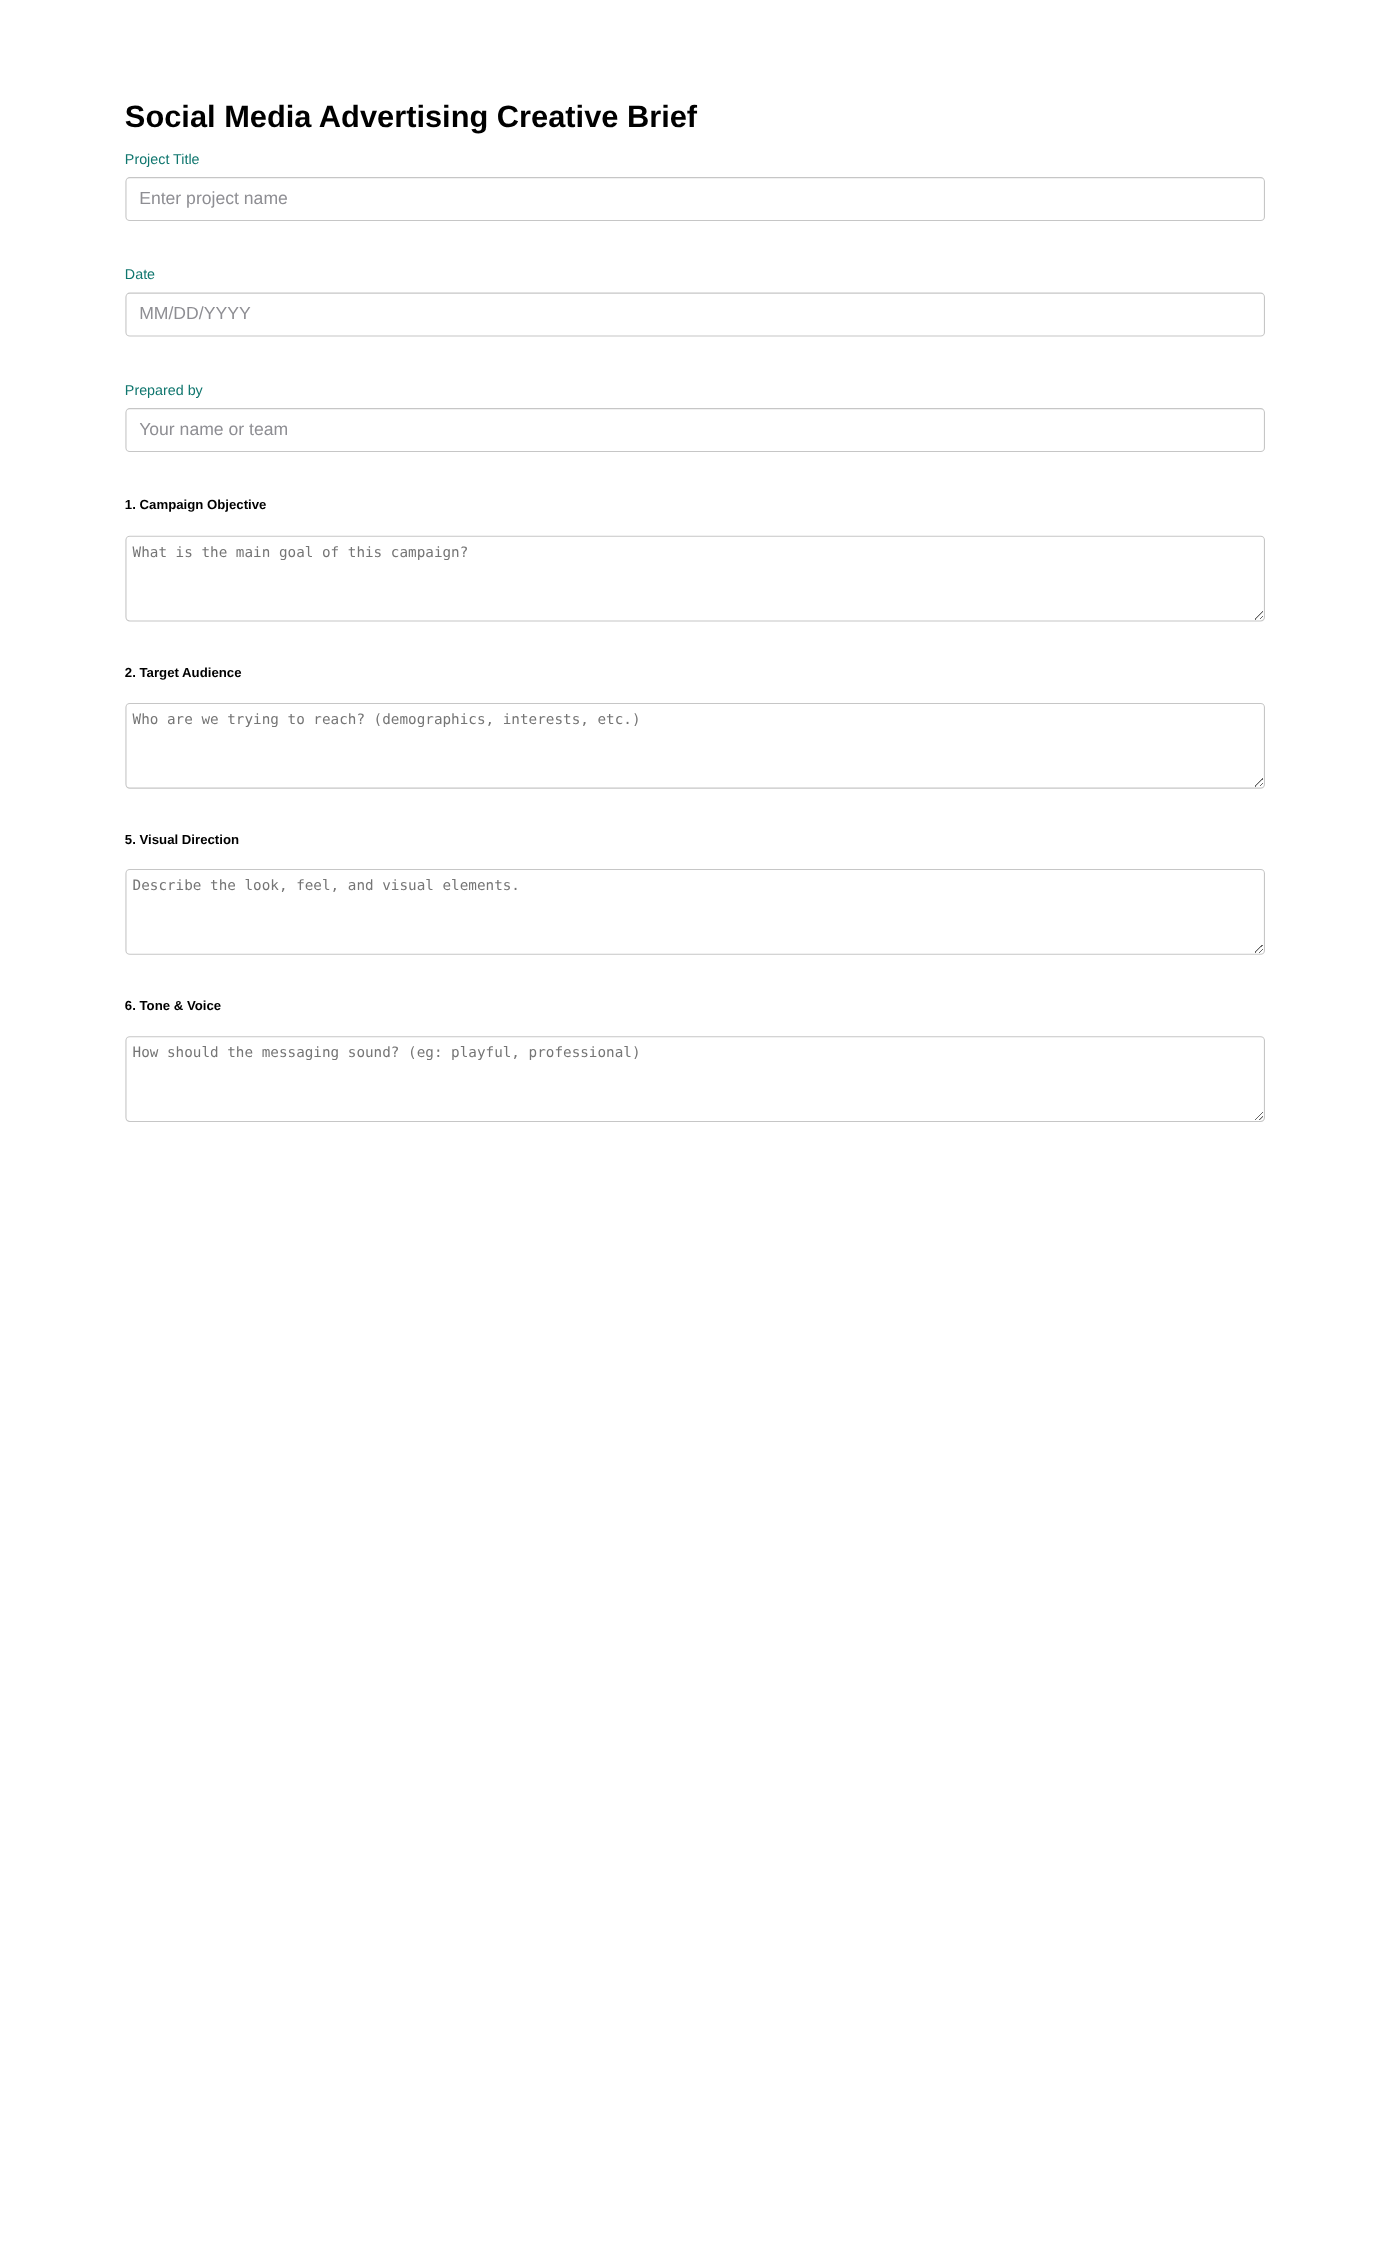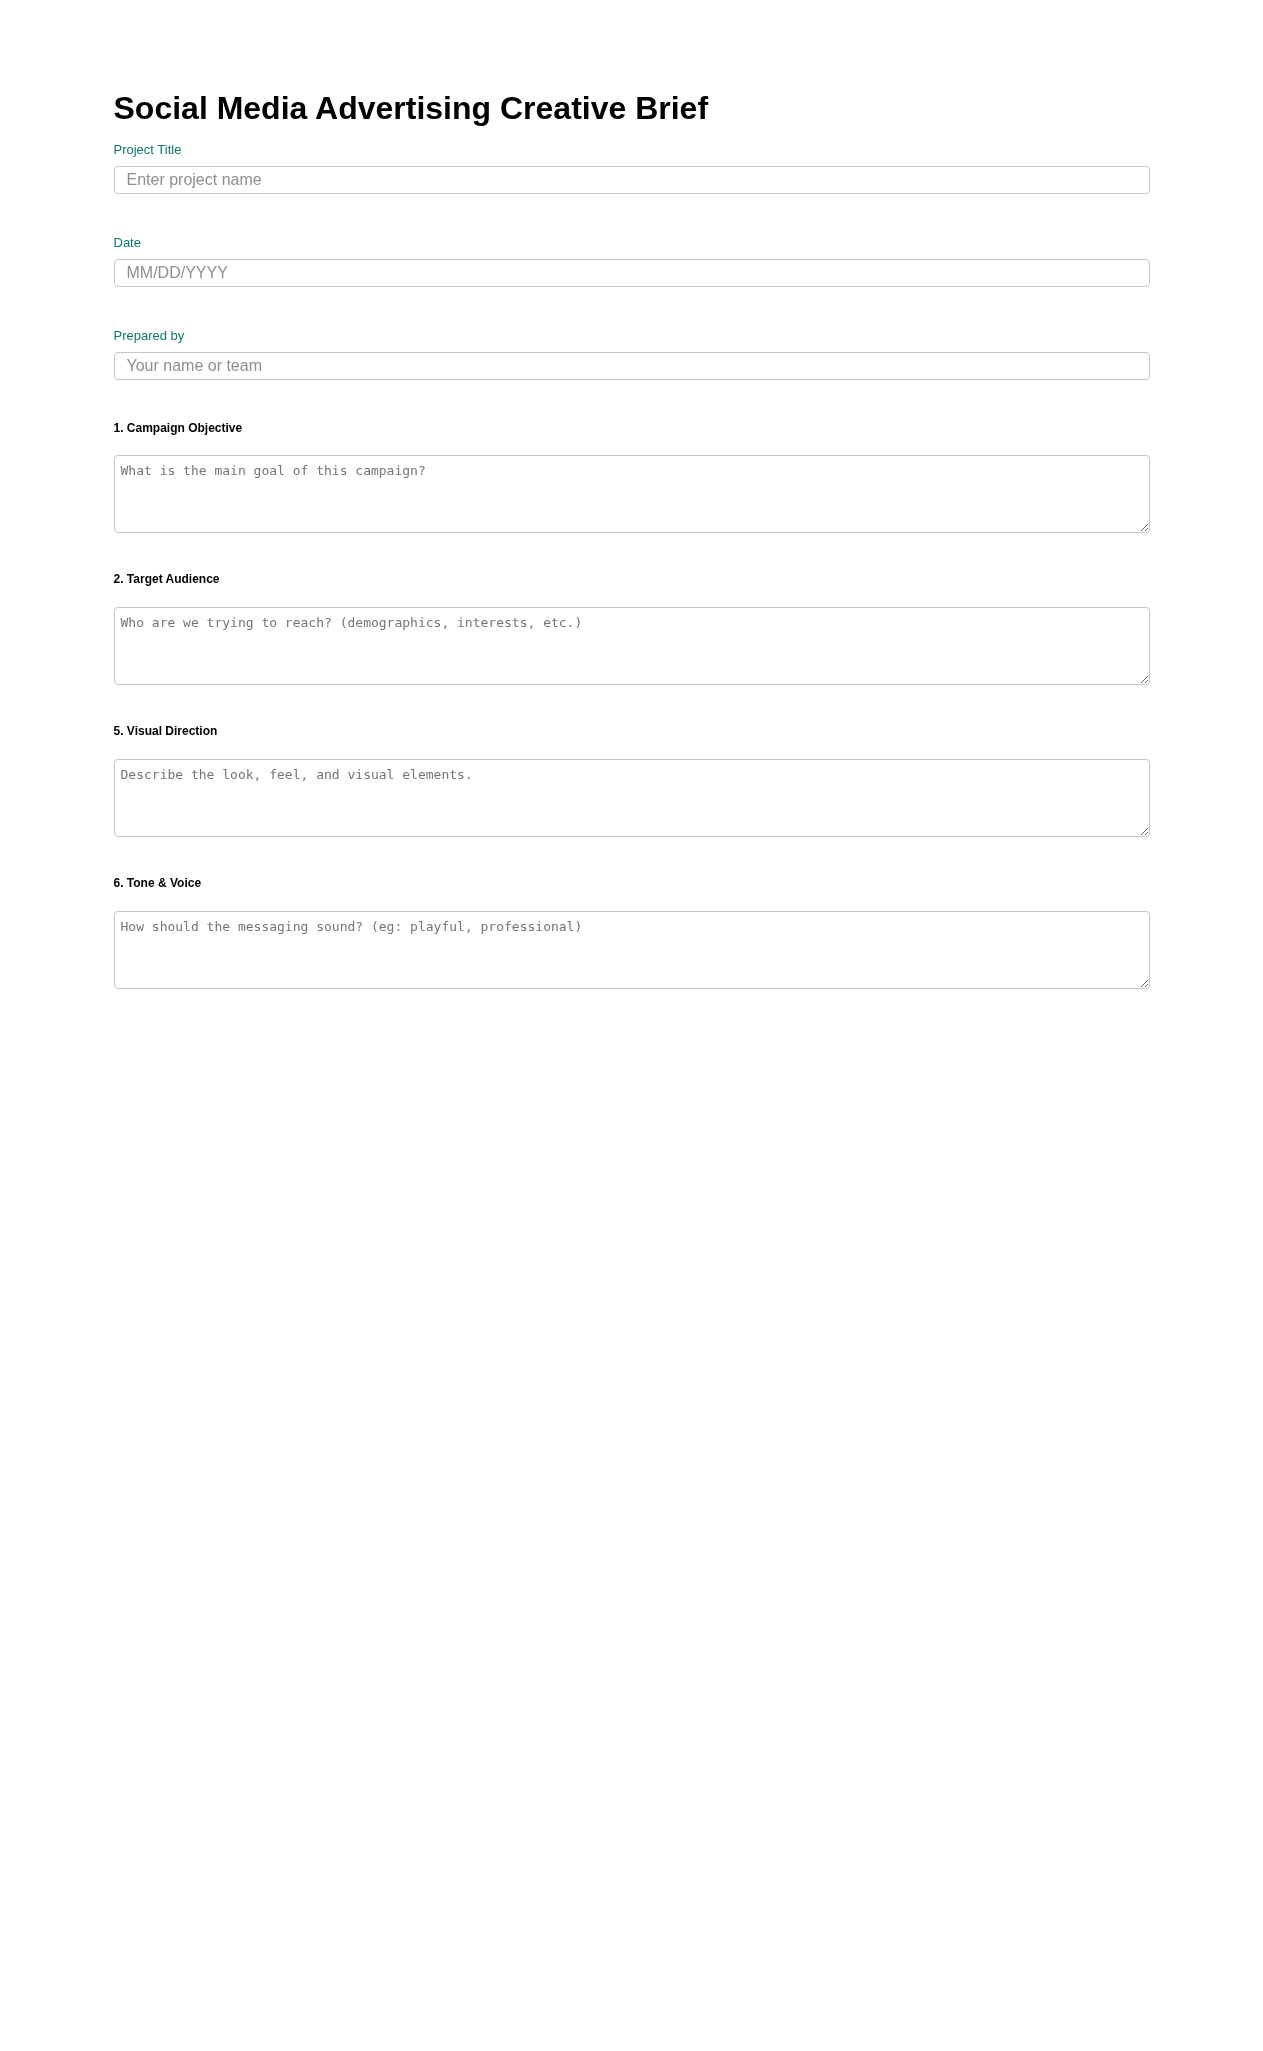--- a/index.html
+++ b/index.html
@@ -16,41 +16,41 @@
     overflow: hidden;
   }
 
   .container {
     width: 1036px;
     margin: 0 auto;
     padding-top: 90px;
   }
 
   h1.page-title {
-    font-size: 32px;
+    font-size: 28px;
     line-height: 1.15;
     font-weight: bold;
     margin: 0 0 16px 0;
     color: #000;
   }
 
   .field { margin-bottom: 42px; }
 
   .field label {
     display: block;
     font-size: 13px;
     line-height: 1.15;
     margin-bottom: 8px;
     color: #0f766e;
   }
 
   .field input {
     display: block;
     width: 100%;
-    height: 28px;
+    height: 40px;
     box-sizing: border-box;
     border: 1px solid #c6c6c6;
     border-radius: 4px;
     padding: 0 12px;
     font-family: "Liberation Sans", sans-serif;
     font-size: 16px;
     color: #000;
     background: #fff;
     outline: none;
   }

